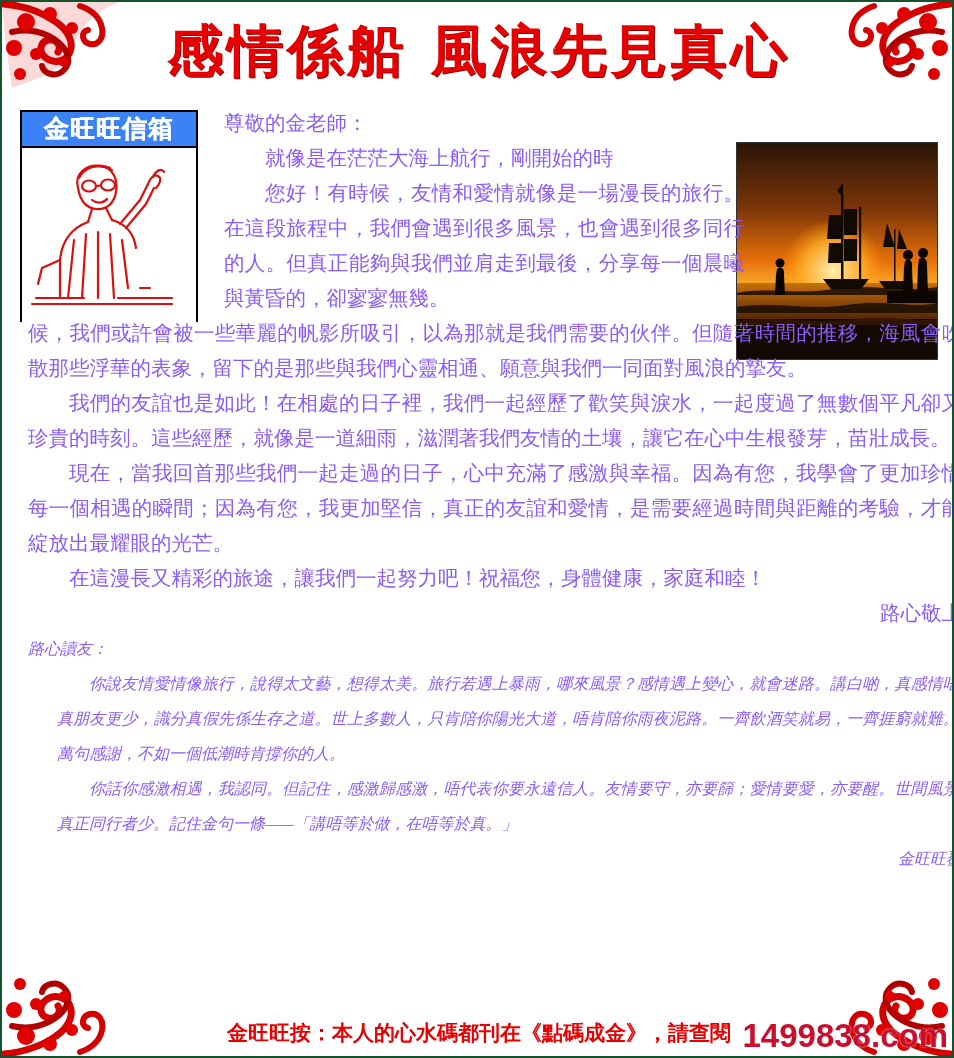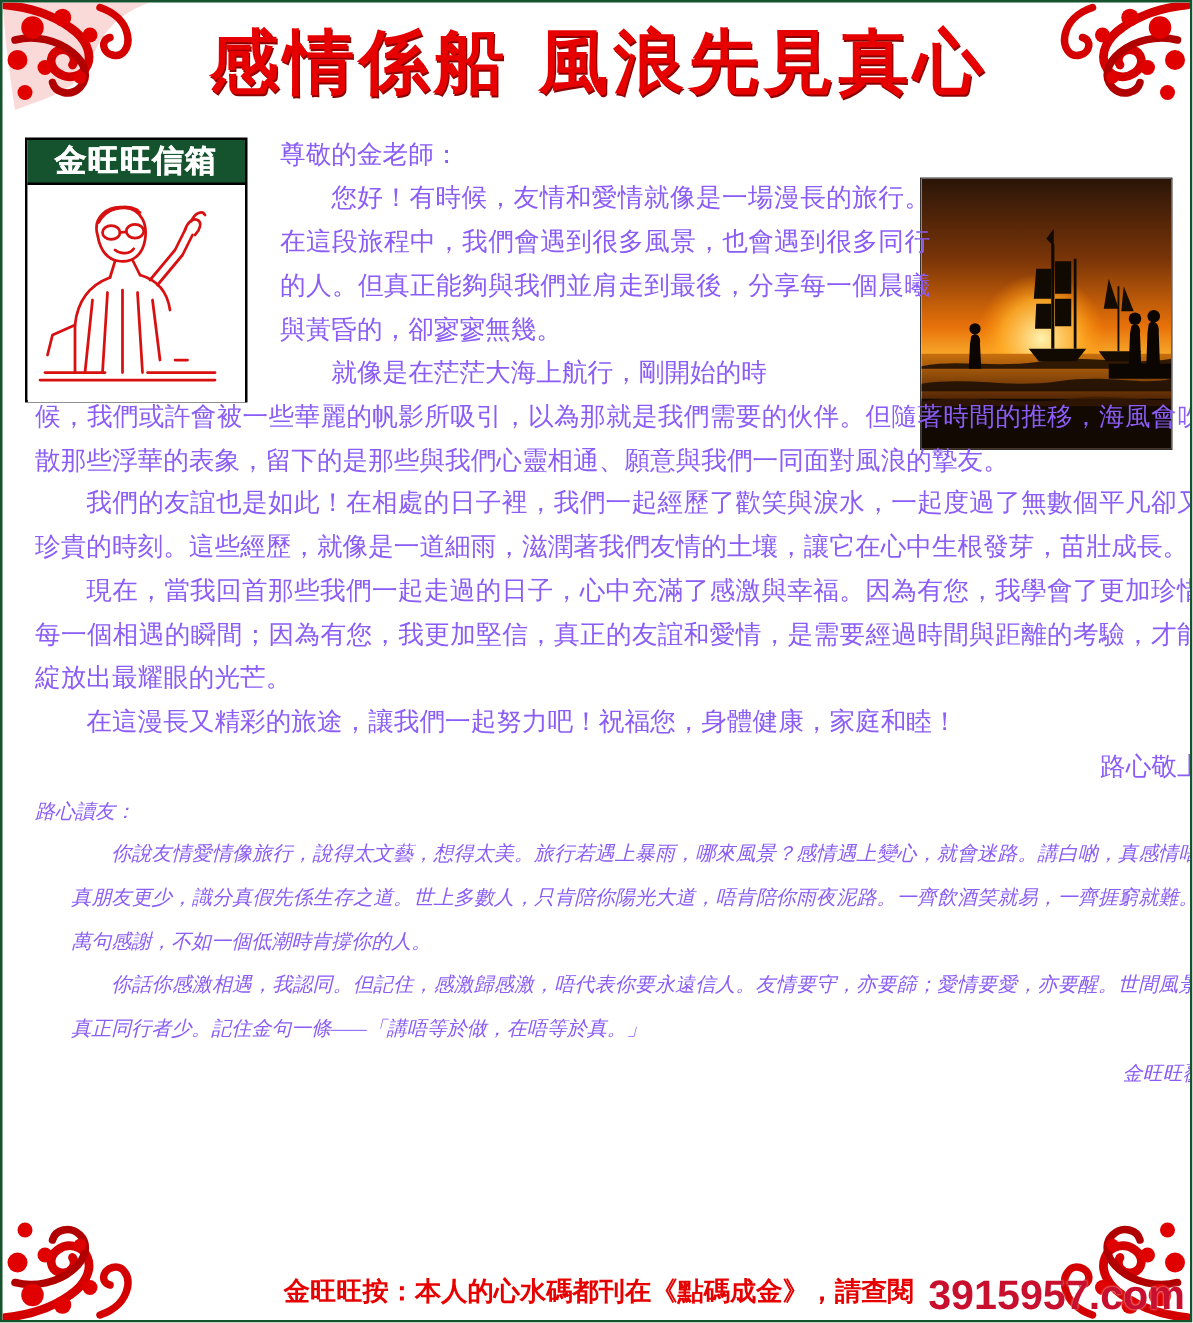--- a/index.html
+++ b/index.html
@@ -67,21 +67,21 @@
     top: 4px;
     left: 8px;
     width: 178px;
     height: 212px;
     border: 2px solid #000;
     background: #fff;
     box-sizing: border-box;
   }
   .mailbox-banner {
     height: 34px;
-    background: #14532d;
+    background: #3b82f6;
     border-bottom: 2px solid #000;
     color: #fff;
     font-family: "DejaVu Serif", serif;
     font-weight: bold;
     font-size: 25px;
     line-height: 34px;
     text-align: center;
     letter-spacing: 1px;
     -webkit-text-stroke: 0.4px #fff;
   }
@@ -342,33 +342,33 @@
         </g>
 
         <rect x="0" y="176" width="200" height="40" fill="#120902"></rect>
         <path d="M0,178 C40,172 78,182 120,176 C156,171 180,180 200,176 L200,182 L0,182 Z" fill="#3a1a04" opacity="0.7"></path>
       </svg>
     </div>
 
     <div class="letter">
       <div class="p1">
         <p class="l-line">尊敬的金老師：</p>
+        <p class="l-line indent">就像是在茫茫大海上航行，剛開始的時</p>
         <p class="l-line indent">您好！有時候，友情和愛情就像是一場漫長的旅行。在這段旅程中，我們會遇到很多風景，也會遇到很多同行的人。但真正能夠與我們並肩走到最後，分享每一個晨曦與黃昏的，卻寥寥無幾。</p>
-        <p class="l-line indent">就像是在茫茫大海上航行，剛開始的時</p>
       </div>
       <p class="p-full">候，我們或許會被一些華麗的帆影所吸引，以為那就是我們需要的伙伴。但隨著時間的推移，海風會吹散那些浮華的表象，留下的是那些與我們心靈相通、願意與我們一同面對風浪的摯友。</p>
       <p class="p-full indent">我們的友誼也是如此！在相處的日子裡，我們一起經歷了歡笑與淚水，一起度過了無數個平凡卻又珍貴的時刻。這些經歷，就像是一道細雨，滋潤著我們友情的土壤，讓它在心中生根發芽，苗壯成長。</p>
       <p class="p-full indent">現在，當我回首那些我們一起走過的日子，心中充滿了感激與幸福。因為有您，我學會了更加珍惜每一個相遇的瞬間；因為有您，我更加堅信，真正的友誼和愛情，是需要經過時間與距離的考驗，才能綻放出最耀眼的光芒。</p>
       <p class="p-full indent">在這漫長又精彩的旅途，讓我們一起努力吧！祝福您，身體健康，家庭和睦！</p>
       <p class="p-full sign-right">路心敬上</p>
 
       <div class="reply">
         <p class="p-full">路心讀友：</p>
         <p class="p-full indent">你說友情愛情像旅行，說得太文藝，想得太美。旅行若遇上暴雨，哪來風景？感情遇上變心，就會迷路。講白啲，真感情唔多，真朋友更少，識分真假先係生存之道。世上多數人，只肯陪你陽光大道，唔肯陪你雨夜泥路。一齊飲酒笑就易，一齊捱窮就難。講一萬句感謝，不如一個低潮時肯撐你的人。</p>
         <p class="p-full indent">你話你感激相遇，我認同。但記住，感激歸感激，唔代表你要永遠信人。友情要守，亦要篩；愛情要愛，亦要醒。世間風景多，真正同行者少。記住金句一條——「講唔等於做，在唔等於真。」</p>
         <p class="p-full sign-right">金旺旺覆</p>
       </div>
     </div>
   </div>
 
   <div class="footer-note">金旺旺按：本人的心水碼都刊在《點碼成金》，請查閱</div>
-  <div class="watermark">3915957.com</div>
+  <div class="watermark">1499838.com</div>
 </div>
 
 </body></html>

